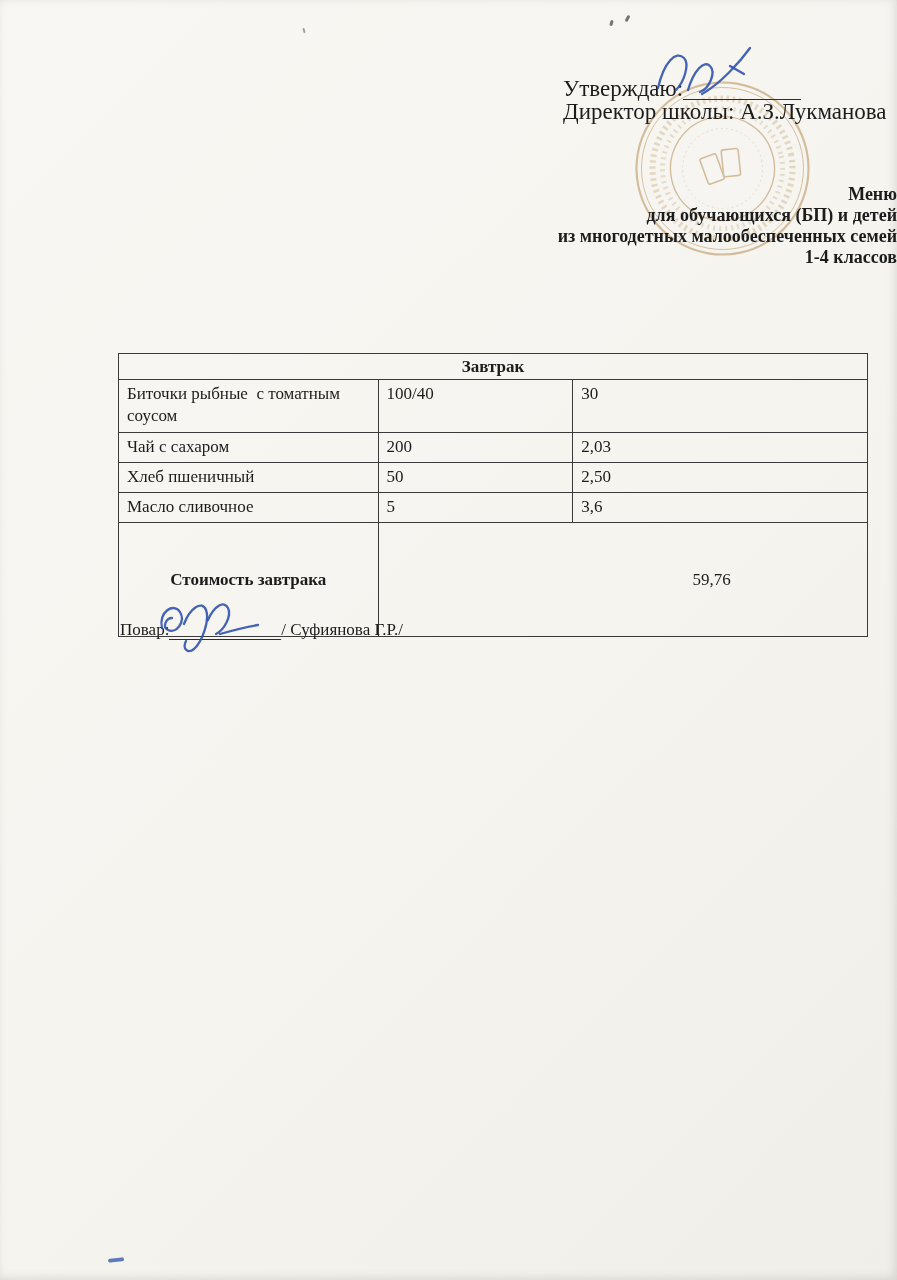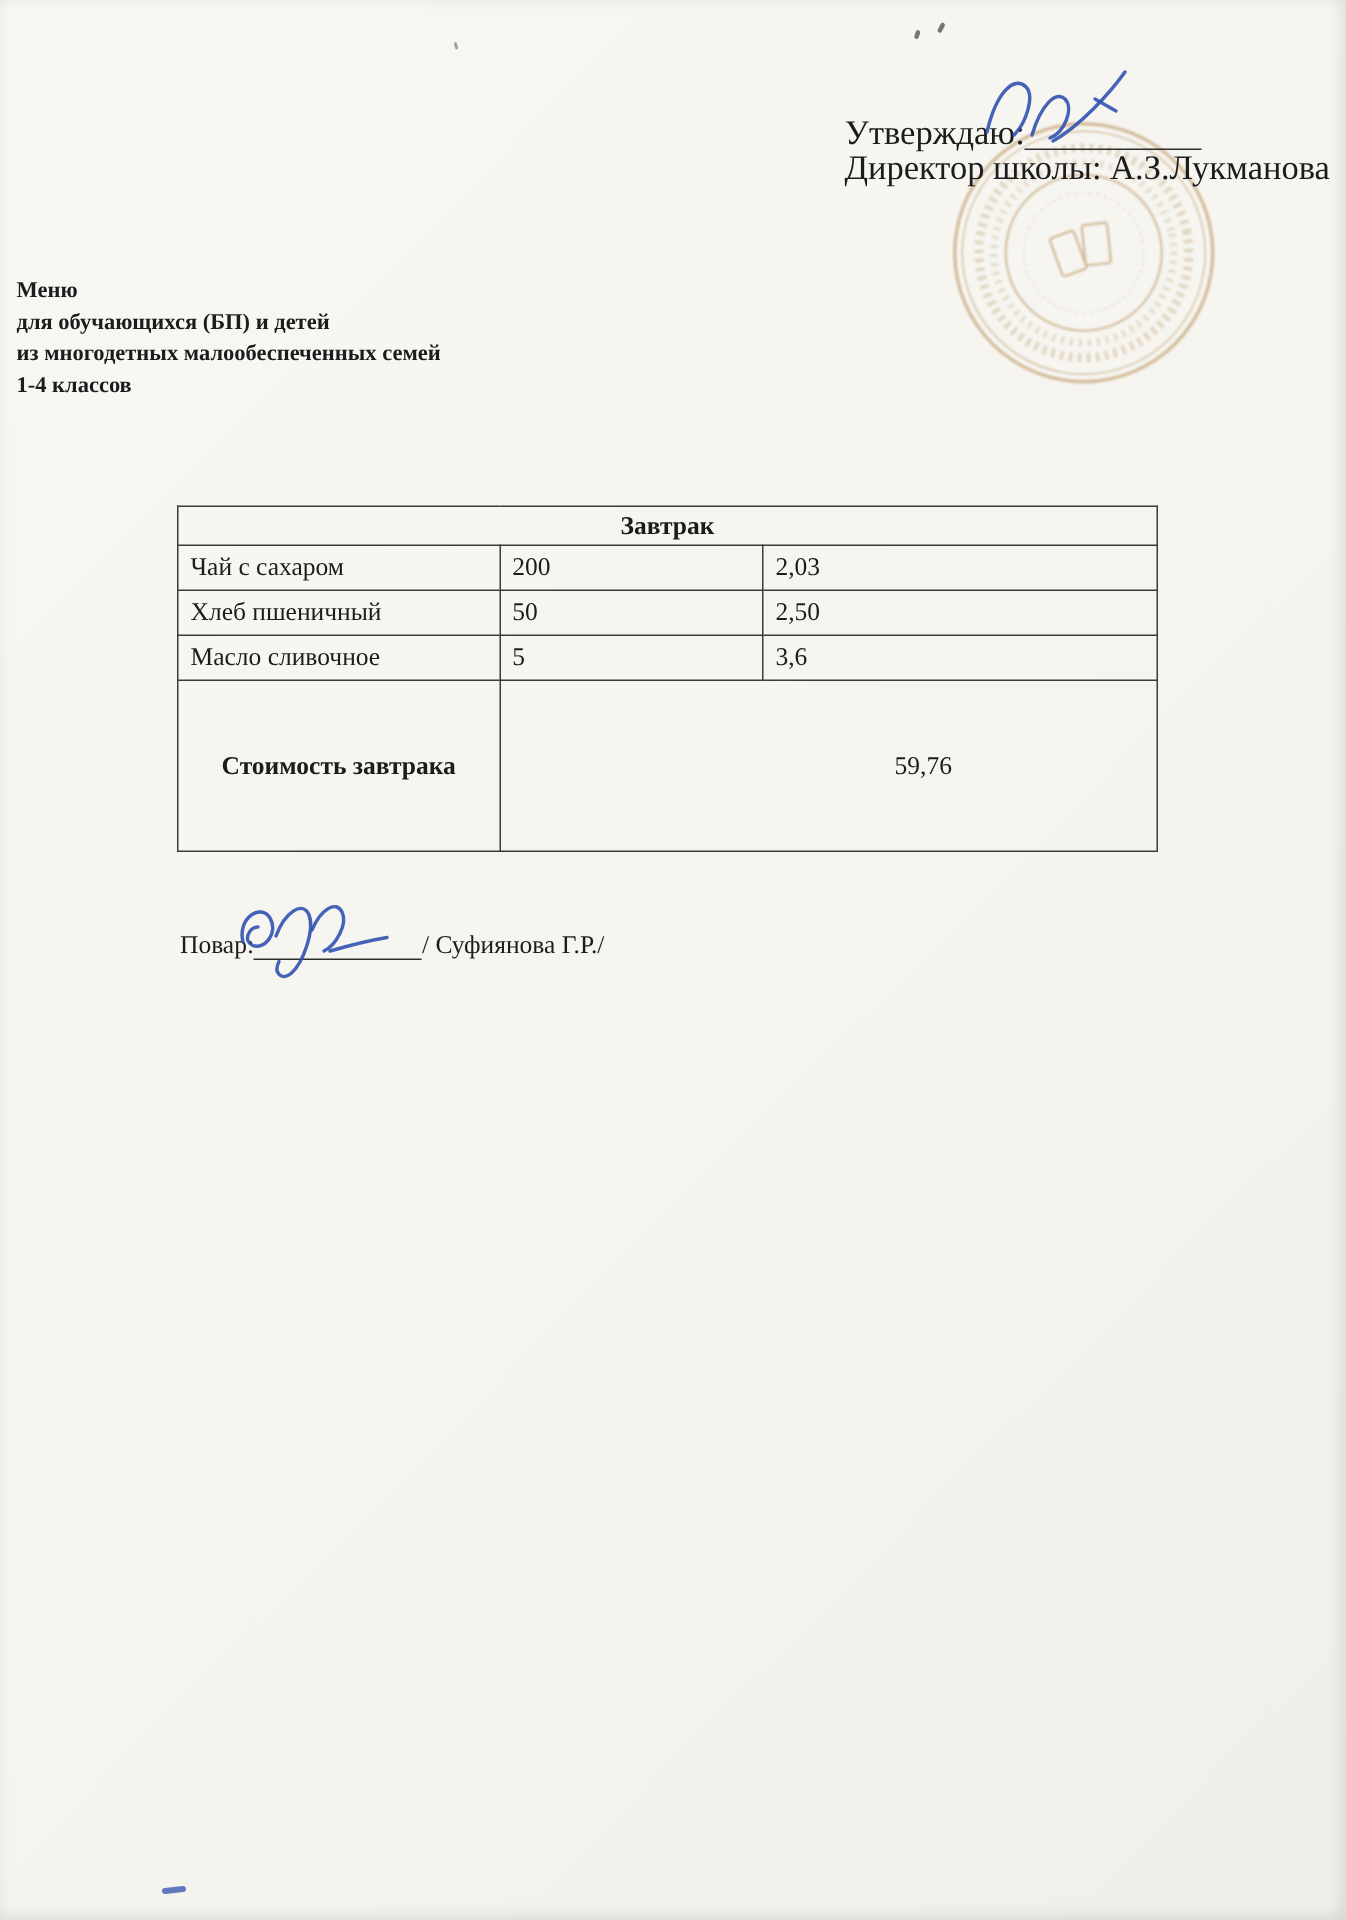--- a/index.html
+++ b/index.html
@@ -27,25 +27,25 @@
   
   .stamp{position:absolute;left:630px;top:76px;width:185px;height:185px;z-index:1;filter:blur(0.6px);opacity:.55;}
 
   
   .sig{position:absolute;z-index:4;}
   .sig path{fill:none;stroke:#3152b0;stroke-width:2.3;stroke-linecap:round;stroke-linejoin:round;opacity:.9;}
   .sig-director{left:650px;top:42px;}
   .sig-cook{left:150px;top:592px;}
 
   
-  .title{position:absolute;left:11px;right:0;top:184px;text-align:left;font-weight:bold;font-size:15px;line-height:21px;z-index:2;}
+  .title{position:absolute;left:11px;right:0;top:184px;text-align:right;font-weight:bold;font-size:18px;line-height:21px;z-index:2;}
   .title div{white-space:pre-wrap;}
 
   
-  .menu-table{position:absolute;left:118px;top:337px;width:654px;border-collapse:collapse;font-size:17px;line-height:1.25;z-index:2;}
+  .menu-table{position:absolute;left:118px;top:353px;width:750px;border-collapse:collapse;font-size:17px;line-height:1.25;z-index:2;}
   .menu-table td,.menu-table th{border:1px solid #3a3a3a;padding:3px 8px;vertical-align:top;text-align:left;white-space:pre-wrap;}
   .menu-table th{text-align:center;font-weight:bold;height:20px;padding:2px;}
   col.c1{width:260px;}col.c2{width:195px;}col.c3{width:295px;}
   tr.tall td{height:46px;}
   tbody tr td{height:23px;}
   tr.total-row td{height:27px;vertical-align:middle;}
   td.total-label{font-weight:bold;text-align:center;}
   .total-value{display:block;width:295px;margin-left:auto;text-align:center;font-weight:normal;}
 
   
@@ -103,20 +103,25 @@
         <col class="c1">
         <col class="c2">
         <col class="c3">
       </colgroup>
     <thead>
       <tr class="hdr-row">
         <th colspan="3">Завтрак</th>
       </tr>
     </thead>
     <tbody>
+      <tr class="tall">
+        <td>Биточки рыбные  с томатным соусом</td>
+        <td>100/40</td>
+        <td>30</td>
+      </tr>
       <tr>
         <td>Чай с сахаром</td>
         <td>200</td>
         <td>2,03</td>
       </tr>
       <tr>
         <td>Хлеб пшеничный</td>
         <td>50</td>
         <td>2,50</td>
       </tr>

